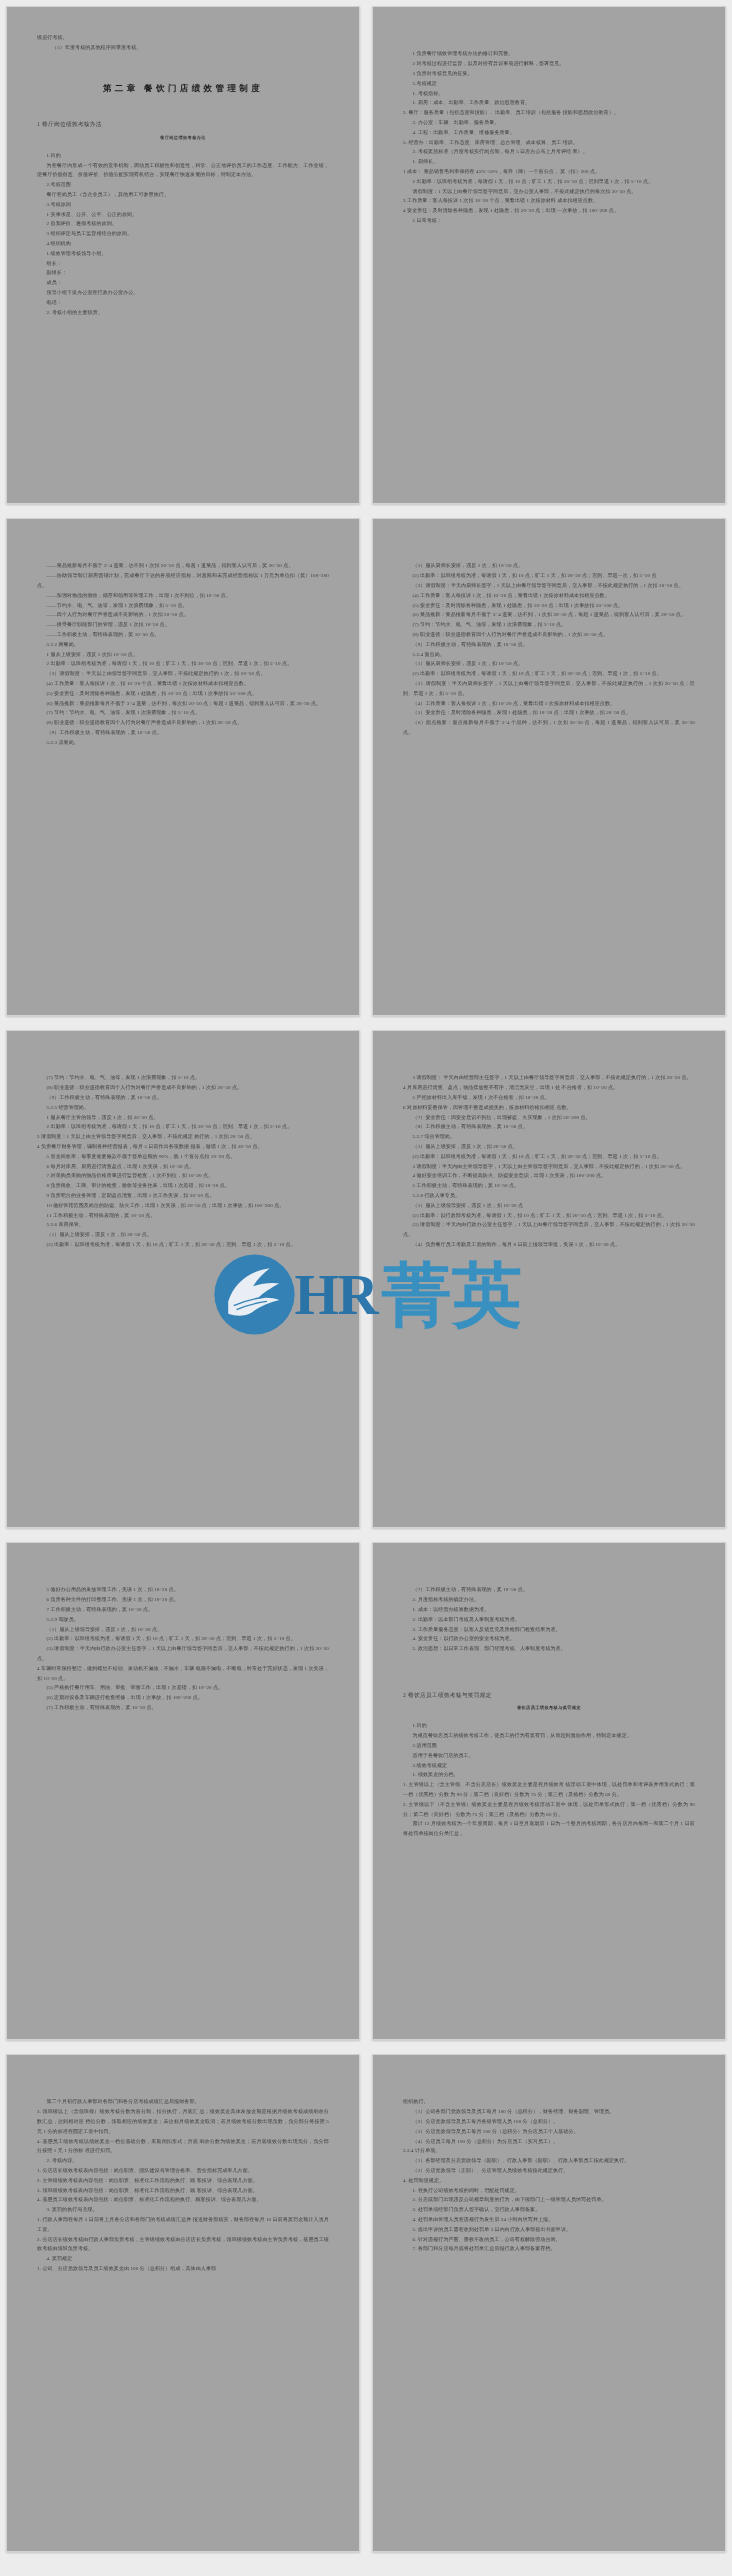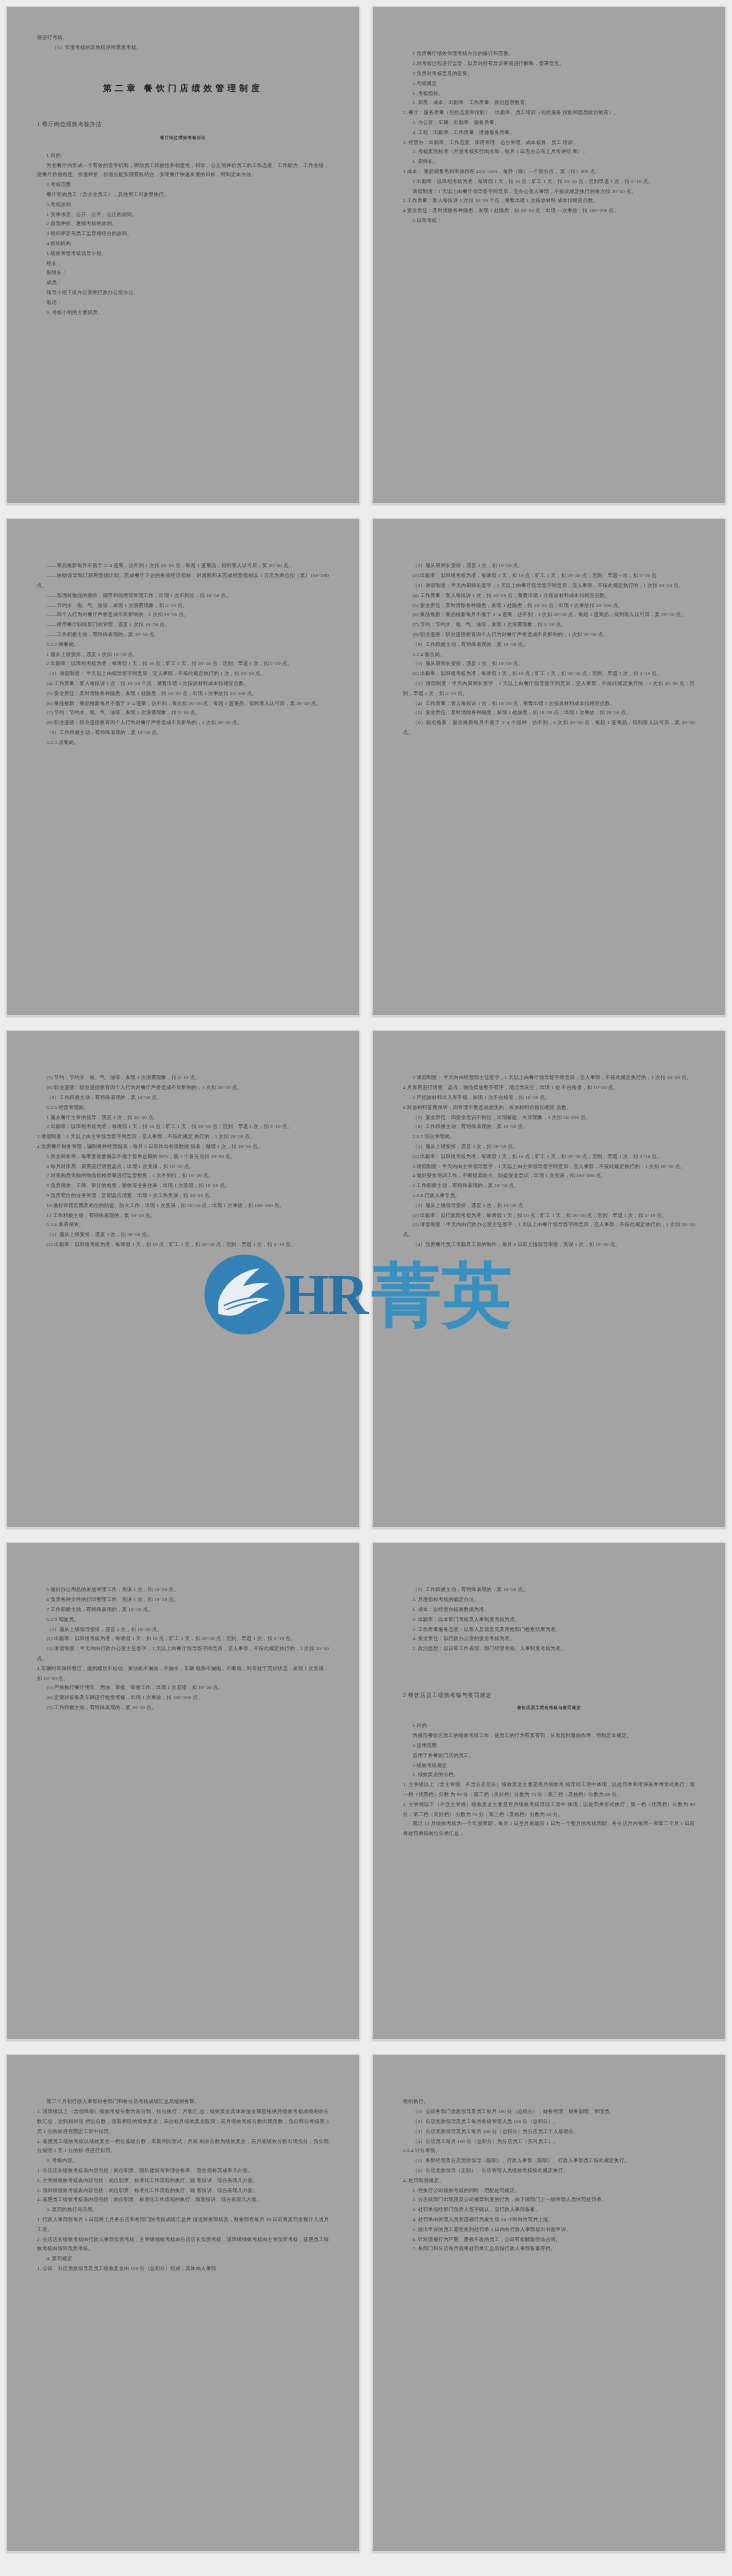--- a/index.html
+++ b/index.html
@@ -68,21 +68,21 @@
     font-size:4.2px;
     font-weight:bold;
     letter-spacing:0.4px;
     margin:2.7px 0 8.1px 0;
   }
   .spacer-md{height:16.3px;}
   .spacer-lg{height:37px;}
   
   #watermark{
     position:absolute;
-    left:203px;
+    left:213px;
     top:1253px;
     width:353px;
     height:102px;
     pointer-events:none;
     opacity:.92;
   }
   #watermark .mark-row{
     display:flex;
     align-items:center;
     gap:2.7px;

